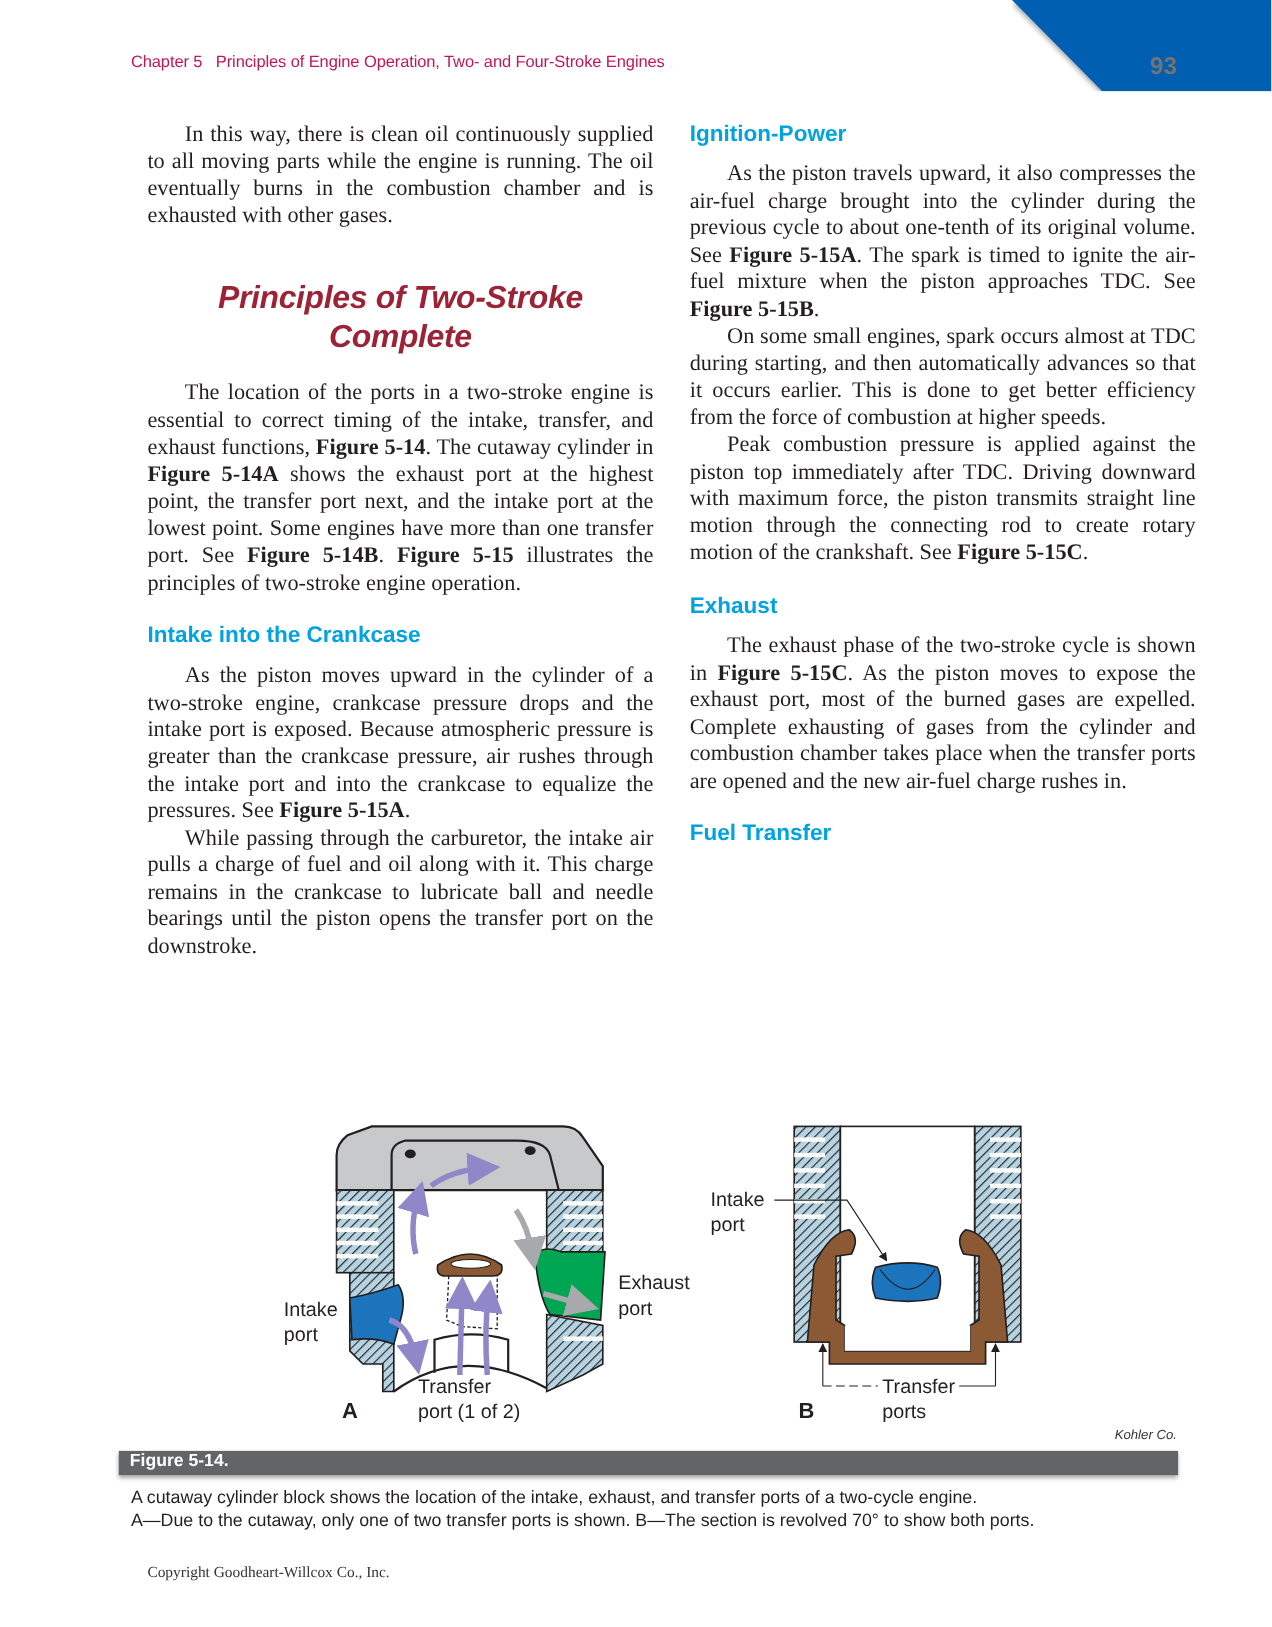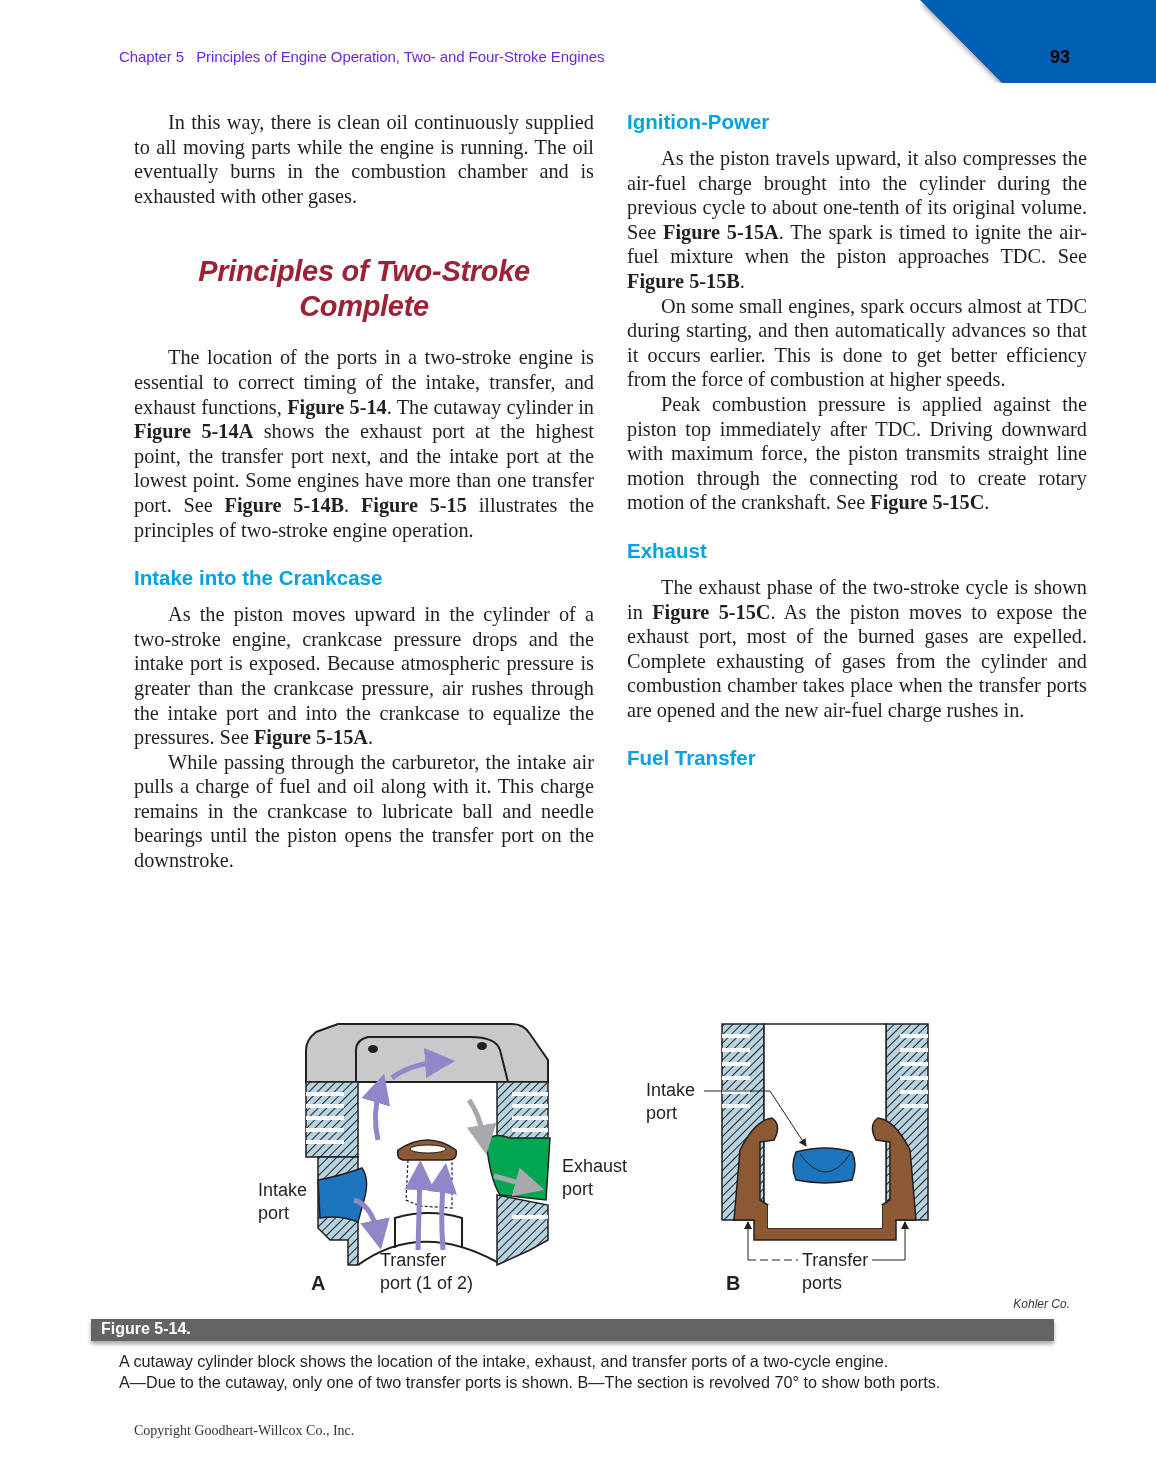--- a/index.html
+++ b/index.html
@@ -1,39 +1,39 @@
 <!DOCTYPE html>
 <html><head>
 <meta charset="utf-8">
 <style>
   html, body { margin: 0; padding: 0; background: #ffffff; }
   body { width: 1156px; height: 1479px; position: relative; overflow: hidden; color: #231f20; }
   .serif { font-family: "Liberation Serif", "DejaVu Serif", serif; margin-left: 15px; }
   .sans { font-family: "Liberation Sans", "DejaVu Sans", sans-serif; }
 
   #page-header { position: absolute; left: 0; top: 0; width: 1156px; height: 100px; }
-  #running-head { position: absolute; left: 119px; top: 48px; font-size: 15px; color: #6d28d9; letter-spacing: -0.1px; }
+  #running-head { position: absolute; left: 119px; top: 48px; font-size: 15px; color: #be185d; letter-spacing: -0.1px; }
   #page-tab { position: absolute; left: 920px; top: 0; width: 236px; height: 83px; }
-  #page-number { position: absolute; right: 86px; top: 47px; font-size: 18px; font-weight: bold; color: #000000; }
+  #page-number { position: absolute; right: 86px; top: 47px; font-size: 22px; font-weight: bold; color: #737373; }
 
   .col { position: absolute; width: 460px; }
   #col-left { left: 119px; top: 110px; }
   #col-right { left: 612px; top: 110px; }
 
   p.body { margin: 0; font-size: 20.3px; line-height: 24.6px; text-align: justify; text-indent: 34px; }
   p.body b { font-weight: bold; }
   .h1 { font-style: italic; font-weight: bold; color: #9b2335; font-size: 29px; line-height: 35px; margin: 0; letter-spacing: -0.3px; text-align: center; }
   .h2 { font-weight: bold; color: #00a3e0; font-size: 20.5px; margin: 0; line-height: 24px; }
 
   #figure { position: absolute; left: 0; top: 1000px; width: 1156px; height: 300px; }
   .fig-label { position: absolute; font-size: 18px; line-height: 23px; color: #231f20; }
   .fig-letter { position: absolute; font-size: 20px; font-weight: bold; }
   #credit { position: absolute; right: 86px; top: 1297px; font-size: 12px; font-style: italic; color: #333; }
 
-  #caption-bar { position: absolute; left: 91px; top: 1319px; width: 963px; height: 22px; background: #636466; box-shadow: 0 3px 4px rgba(0,0,0,0.35); }
+  #caption-bar { position: absolute; left: 108px; top: 1319px; width: 963px; height: 22px; background: #636466; box-shadow: 0 3px 4px rgba(0,0,0,0.35); }
   #caption-title { position: absolute; left: 10px; top: 1px; color: #fff; font-weight: bold; font-size: 16px; }
   #caption-text { position: absolute; left: 119px; top: 1351px; width: 950px; font-size: 16.2px; line-height: 21px; color: #231f20; }
 
   #copyright { position: absolute; left: 119px; top: 1423px; font-size: 14px; color: #333; }
 </style>
 </head>
 <body>
 
 <div id="page-header">
   <div id="running-head" class="sans" style="white-space:pre;">Chapter 5   Principles of Engine Operation, Two- and Four-Stroke Engines</div>

